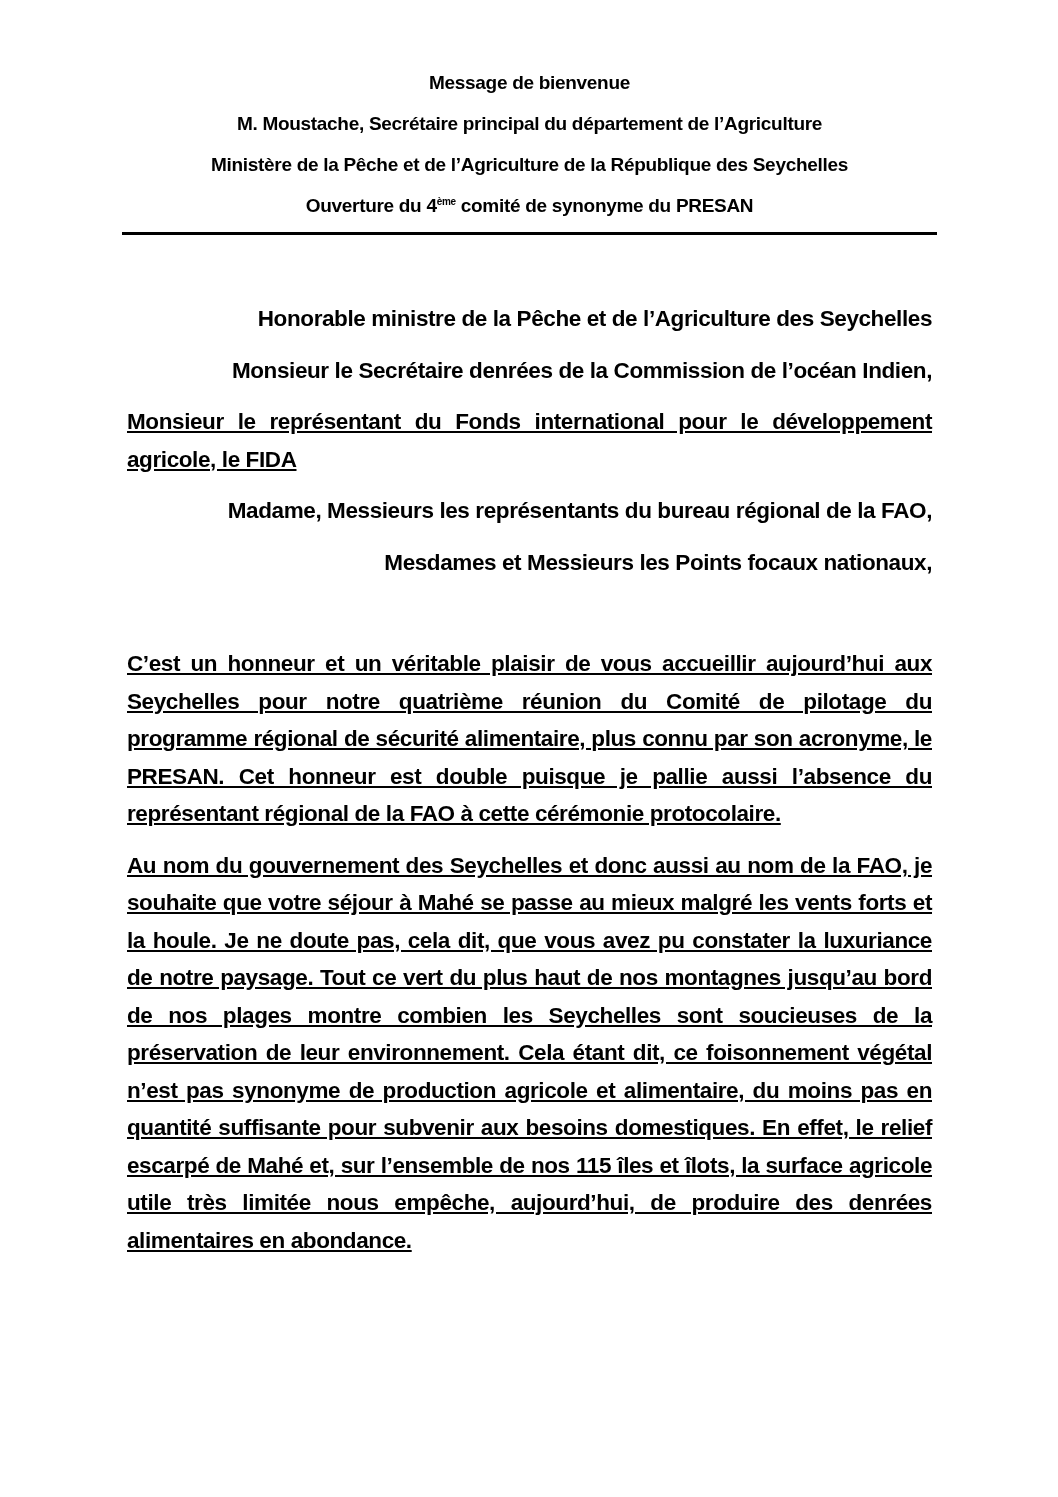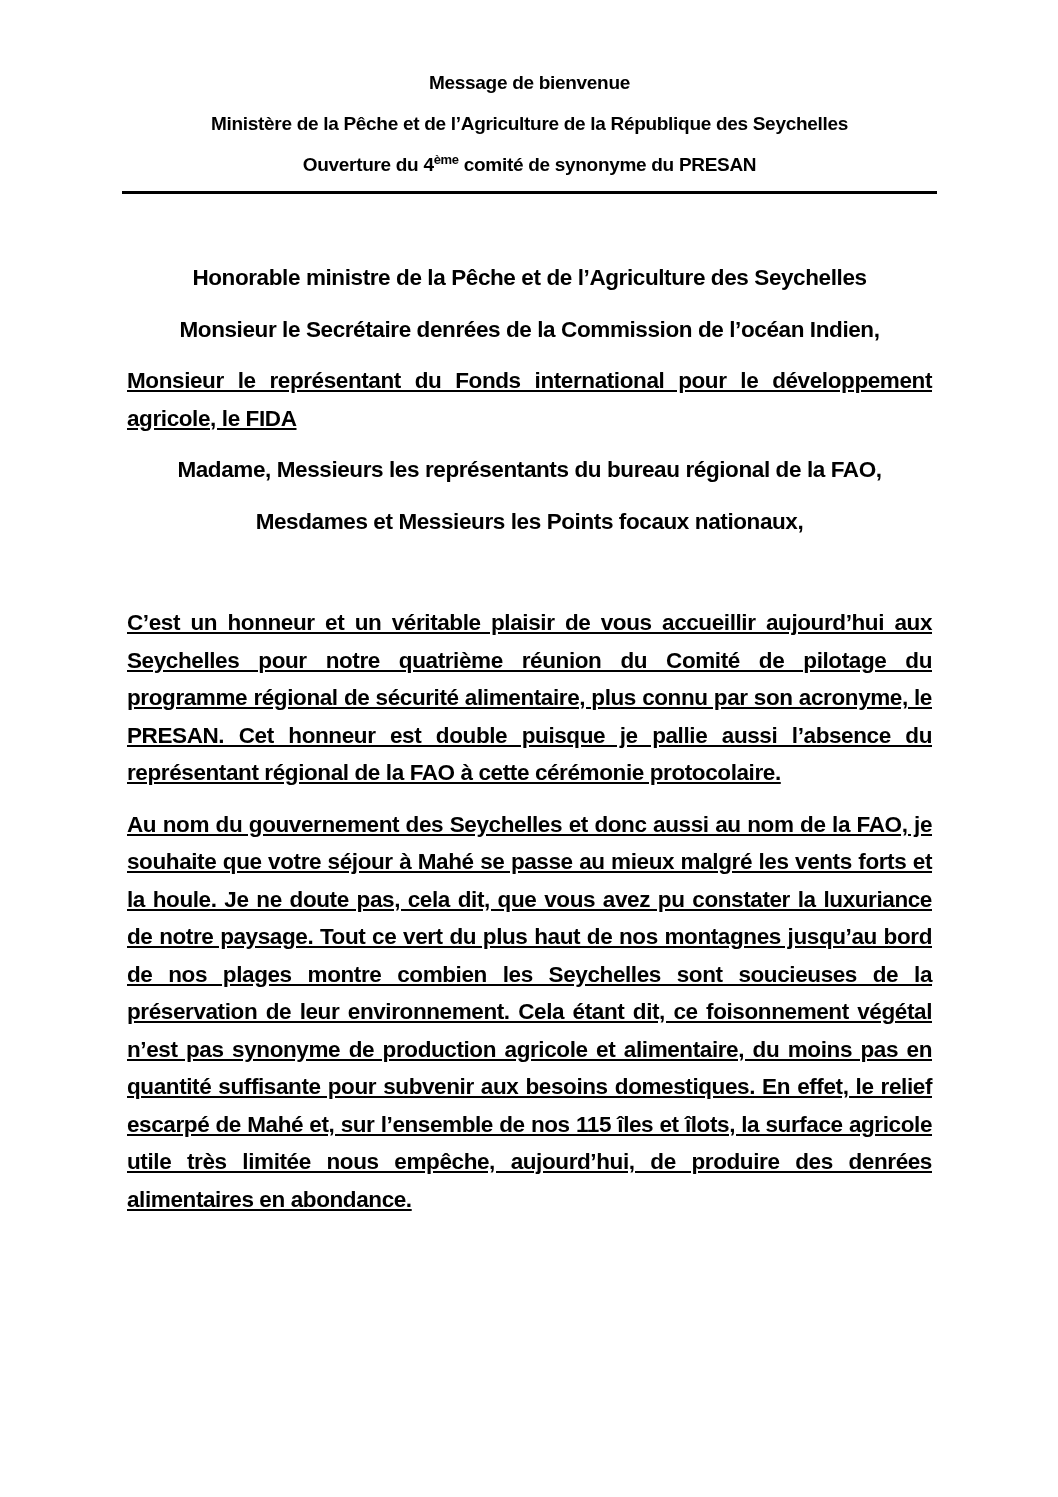--- a/index.html
+++ b/index.html
@@ -21,54 +21,55 @@
     text-align: center;
     font-size: 19px;
     letter-spacing: -0.3px;
   }
   .doc-header .h-line {
     height: 41px;
     line-height: 41px;
     white-space: nowrap;
   }
   .doc-header sup {
-    font-size: 13px;
+    font-size: 10px;
     vertical-align: super;
     line-height: 0;
   }
   .rule {
     margin: 6px -5px 0 -5px;
     border-bottom: 3px solid #000000;
   }
   
   .doc-body {
     margin-top: 65px;
     font-size: 22.5px;
     letter-spacing: -0.4px;
     line-height: 37.5px;
   }
   .para {
     margin-bottom: 14px;
-    text-align: center;
+    text-align: right;
   }
   .para.justify {
     text-align: justify;
     text-decoration: underline;
   }
   .spacer {
     height: 50px;
   }
 </style>
 </head>
 <body>
 
 <div class="page">
 
   <div class="doc-header">
     <div class="h-line">Message de bienvenue</div>
+    <div class="h-line">M. Moustache, Secrétaire principal du département de l’Agriculture</div>
     <div class="h-line">Ministère de la Pêche et de l’Agriculture de la République des Seychelles</div>
     <div class="h-line"><span>Ouverture du 4</span><sup>ème</sup><span> comité de synonyme du PRESAN</span></div>
   </div>
 
   <div class="rule"></div>
 
   <div class="doc-body">
     <div class="para">Honorable ministre de la Pêche et de l’Agriculture des Seychelles</div>
     <div class="para">Monsieur le Secrétaire denrées de la Commission de l’océan Indien,</div>
     <div class="para justify">Monsieur le représentant du Fonds international pour le développement agricole, le FIDA</div>

